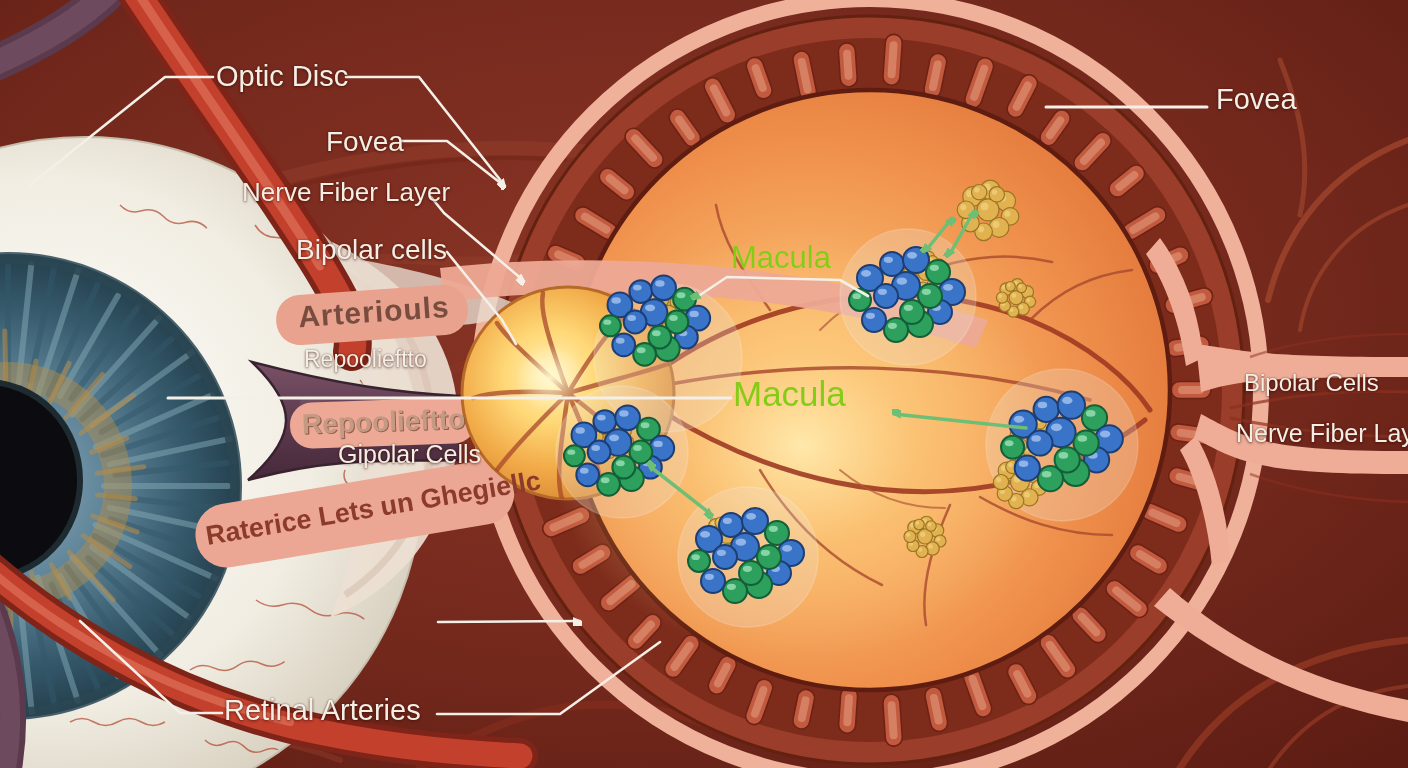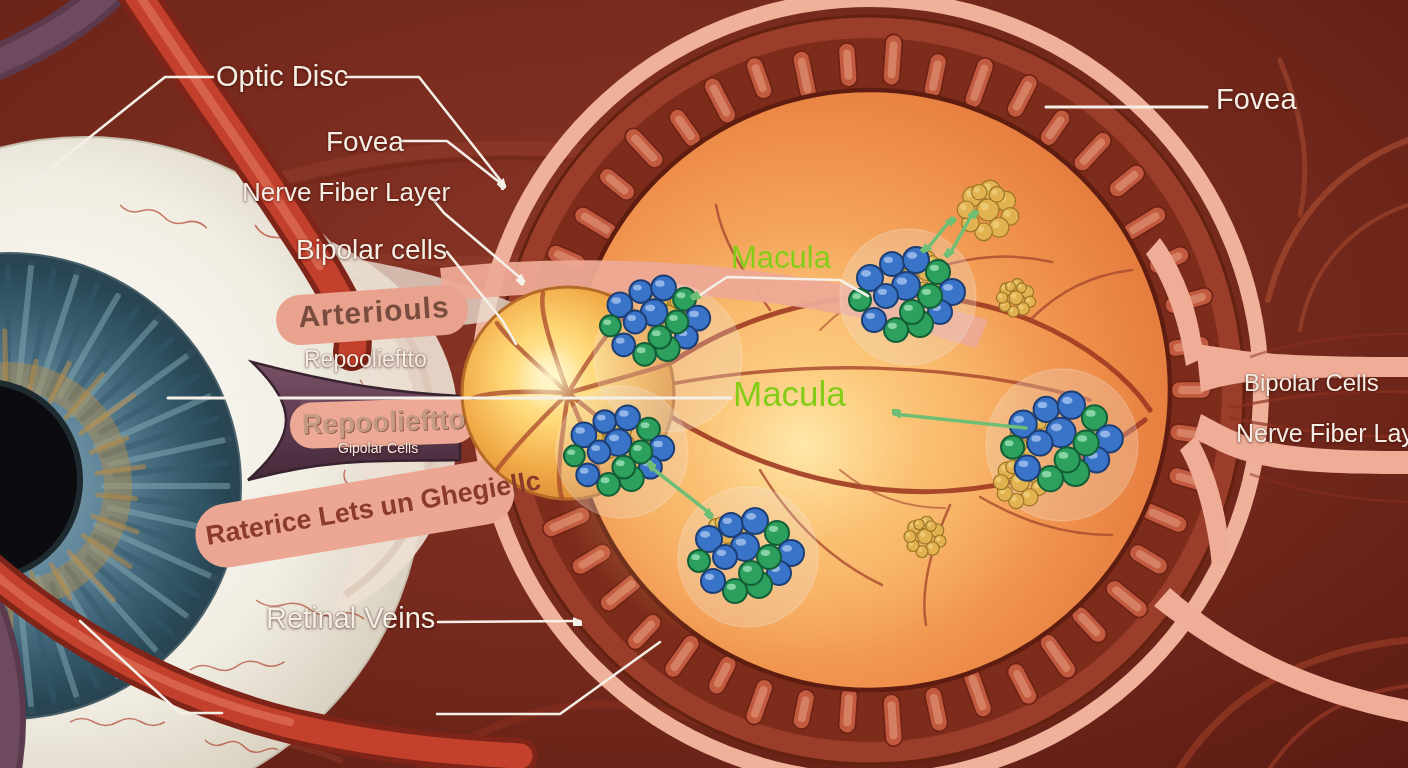--- a/index.html
+++ b/index.html
@@ -845,21 +845,21 @@
   </g>
 </svg>
 
   <div class="lbl w" style="left:216px;top:61px;font-size:29px">Optic Disc</div>
   <div class="lbl w" style="left:326px;top:127px;font-size:28px">Fovea</div>
   <div class="lbl w" style="left:242px;top:179px;font-size:26px">Nerve Fiber Layer</div>
   <div class="lbl w" style="left:296px;top:235px;font-size:28px">Bipolar cells</div>
   <div class="lbl band" style="left:298px;top:296px;font-size:30px;color:rgba(95,59,47,.82);transform:rotate(-4deg);letter-spacing:1px">Arteriouls</div>
   <div class="lbl w" style="left:304px;top:347px;font-size:23px">Repoolieftto</div>
   <div class="lbl band" style="left:302px;top:407px;font-size:28px;color:#c49a85;transform:rotate(-2deg);text-shadow:1px 1px 0 rgba(125,74,58,.8)">Repoolieftto</div>
-  <div class="lbl w" style="left:338px;top:441px;font-size:14px">Gipolar Cells</div>
+  <div class="lbl w" style="left:338px;top:441px;font-size:25px">Gipolar Cells</div>
   <div class="lbl band" style="left:206px;top:522px;font-size:27px;color:#8c3b2b;transform:rotate(-9.5deg);transform-origin:left center">Raterice Lets un Ghegiellc</div>
-  <div class="lbl w" style="left:266px;top:603px;font-size:29px">Retinal Veins</div>
+  <div class="lbl w" style="left:224px;top:695px;font-size:29px">Retinal Arteries</div>
   <div class="lbl k" style="left:731px;top:242px;font-size:31px">Macula</div>
   <div class="lbl k" style="left:733px;top:376px;font-size:35px">Macula</div>
   <div class="lbl w" style="left:1216px;top:84px;font-size:29px">Fovea</div>
   <div class="lbl w" style="left:1244px;top:370px;font-size:24px">Bipolar Cells</div>
   <div class="lbl w" style="left:1236px;top:420px;font-size:25px">Nerve Fiber Layer</div>
 </div>
 
 </body></html>

